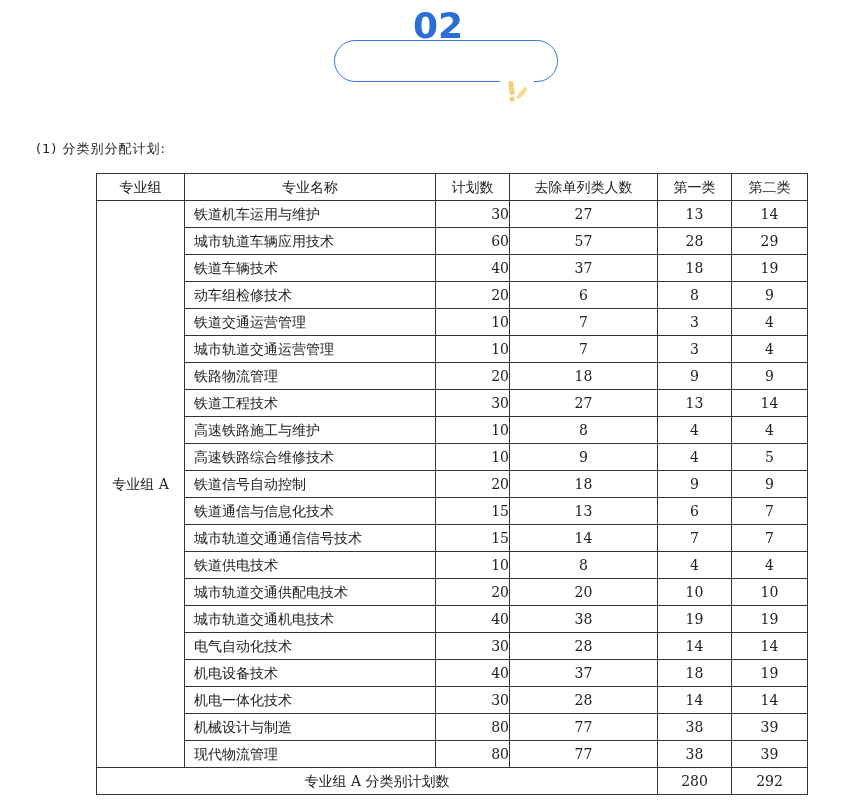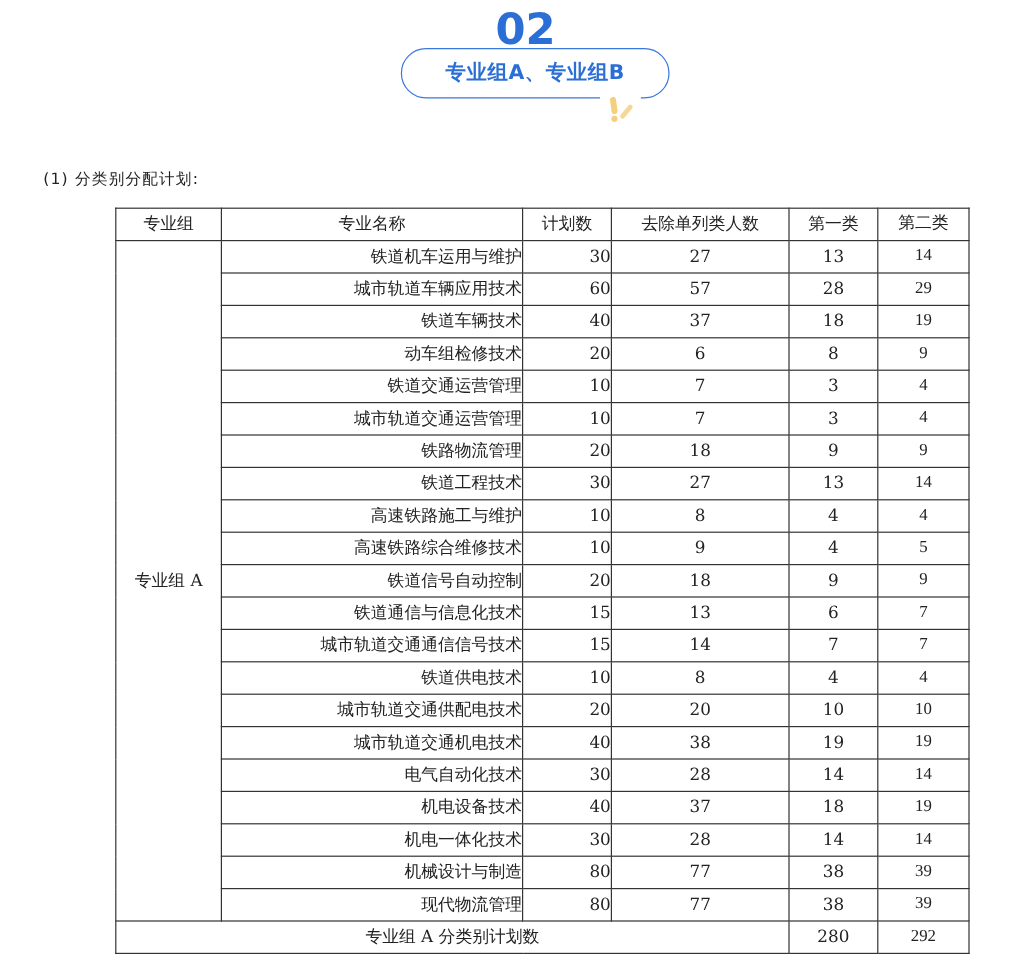--- a/index.html
+++ b/index.html
@@ -10,35 +10,34 @@
   .banner-label { position: absolute; left: 334px; top: 40px; width: 224px; height: 42px; line-height: 42px; text-align: center; font-weight: bold; font-size: 17px; color: #2b6fd6; letter-spacing: 0.5px; }
   .banner-gap { position: absolute; left: 500px; top: 78px; width: 34px; height: 8px; background: #ffffff; }
   .banner-deco { position: absolute; left: 506px; top: 80px; width: 28px; height: 24px; }
 
   .section-heading { position: absolute; left: 36px; top: 140px; font-size: 13px; color: #222222; letter-spacing: 1px; }
 
   table.plan { position: absolute; left: 96px; top: 173px; border-collapse: collapse; font-family: "DejaVu Serif", serif; font-size: 14px; color: #222222; }
   table.plan td, table.plan th { border: 1.3px solid #333333; height: 26px; padding: 0; font-weight: normal; line-height: 26px; }
   table.plan th { text-align: center; }
   .c-group { width: 87px; text-align: center; }
-  .c-name { width: 241px; text-align: right; padding-left: 9px !important; }
+  .c-name { width: 241px; text-align: left; padding-left: 9px !important; }
   .c-plan { width: 73px; text-align: right; }
   .c-excl { width: 147px; text-align: center; }
   .c-cat1 { width: 73px; text-align: center; }
-  .c-cat2 { width: 75px; text-align: center; font-family: Liberation Serif, serif; }
+  .c-cat2 { width: 75px; text-align: center; }
   th.c-name { text-align: center; padding-left: 0 !important; }
 </style>
 </head>
 <body>
 
 <div class="banner">
   <div class="banner-num">02</div>
   <div class="banner-pill"></div>
   <div class="banner-gap"></div>
-  <div class="banner-label">专业组A、专业组B</div>
   <svg class="banner-deco" viewBox="0 0 28 24">
     <rect x="3" y="1" width="5" height="14" rx="2" fill="#f5cf7e" transform="rotate(-8 5 8)"></rect>
     <circle cx="6" cy="19" r="2.6" fill="#f5cf7e"></circle>
     <rect x="14" y="6" width="4" height="14" rx="2" fill="#f5d796" transform="rotate(40 16 13)"></rect>
   </svg>
 </div>
 
 <div class="section-heading">(1) 分类别分配计划:</div>
 
 <table class="plan">

